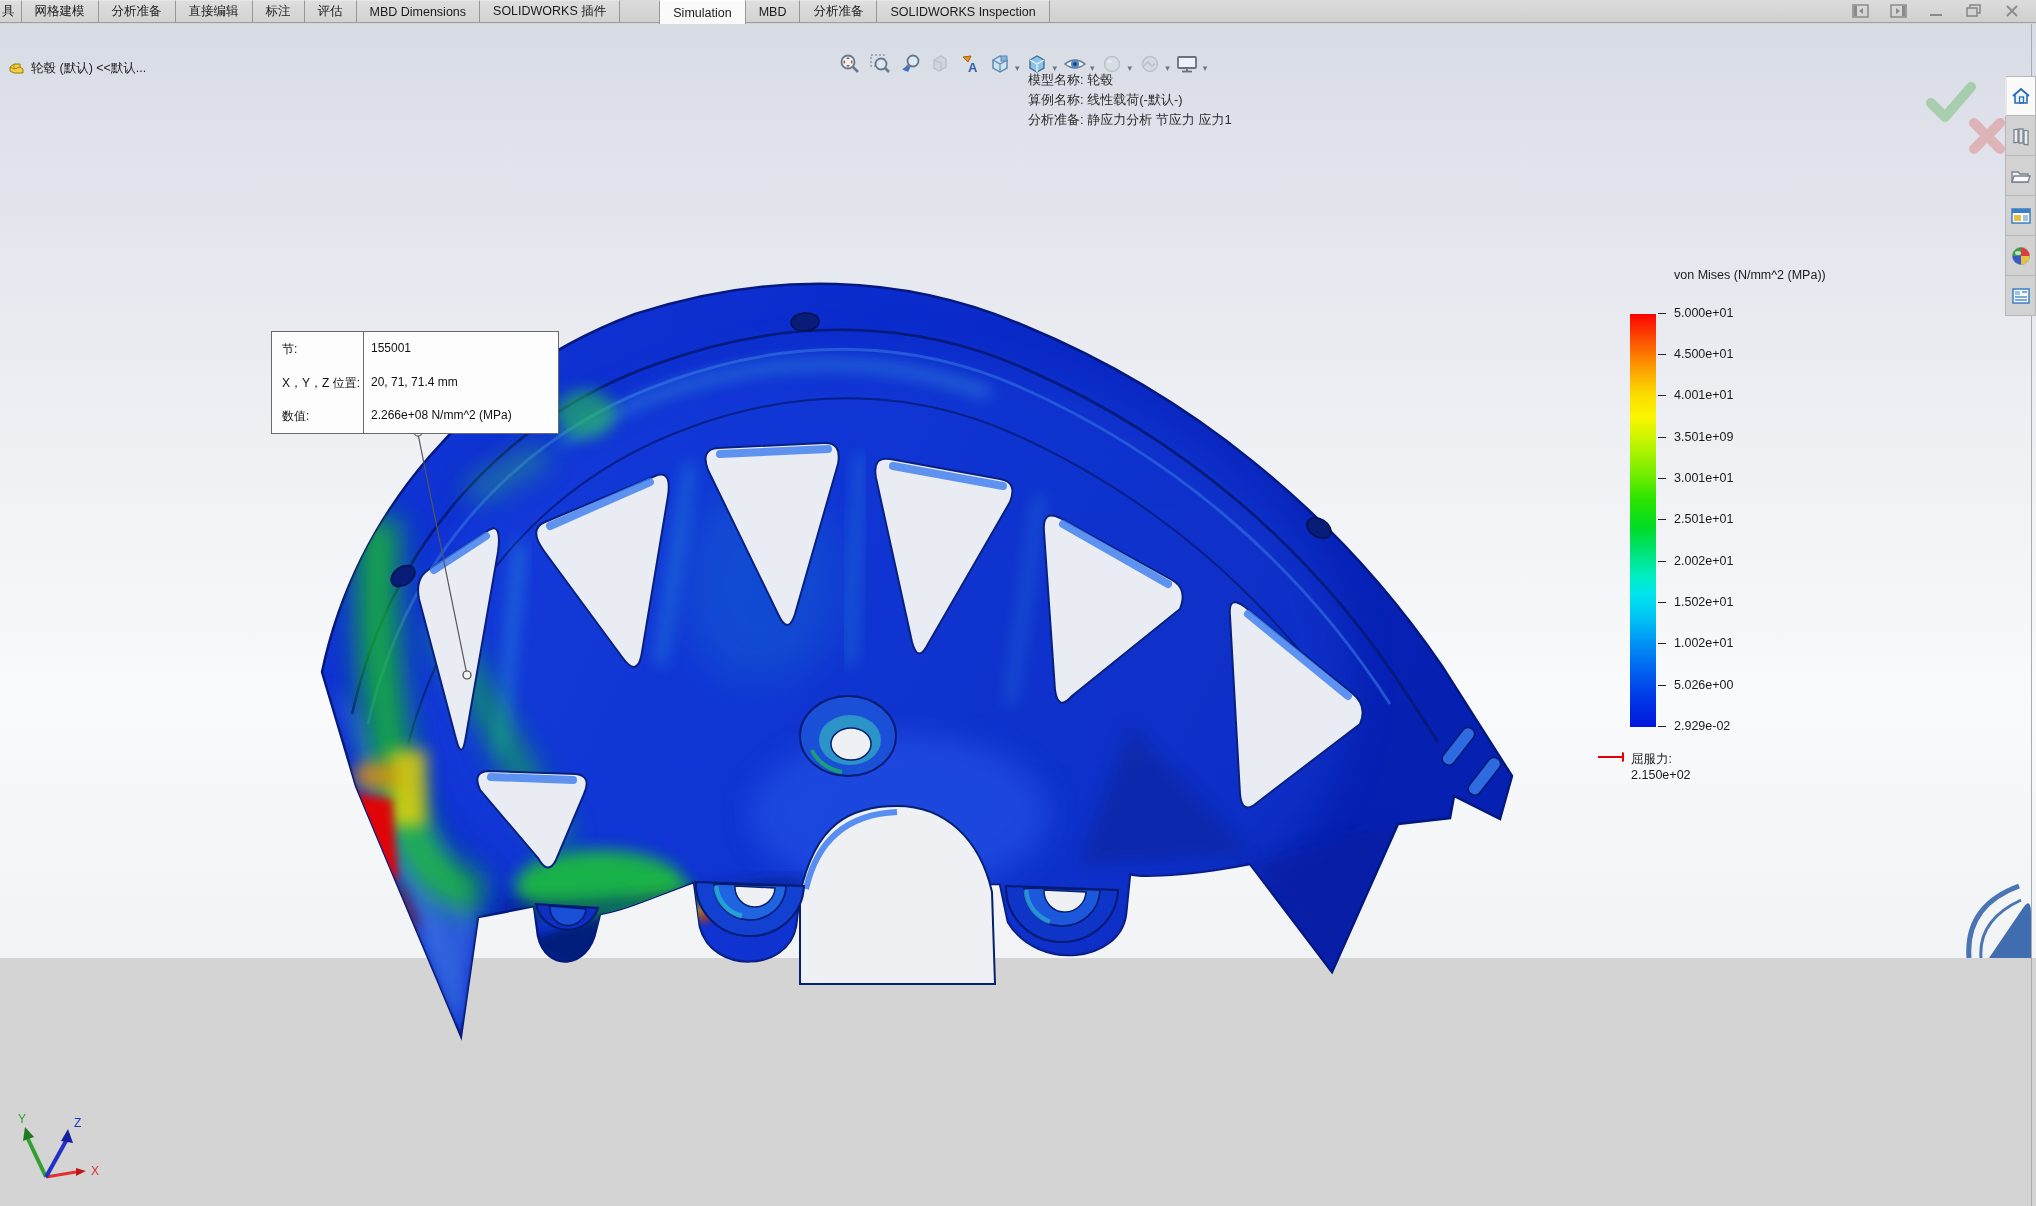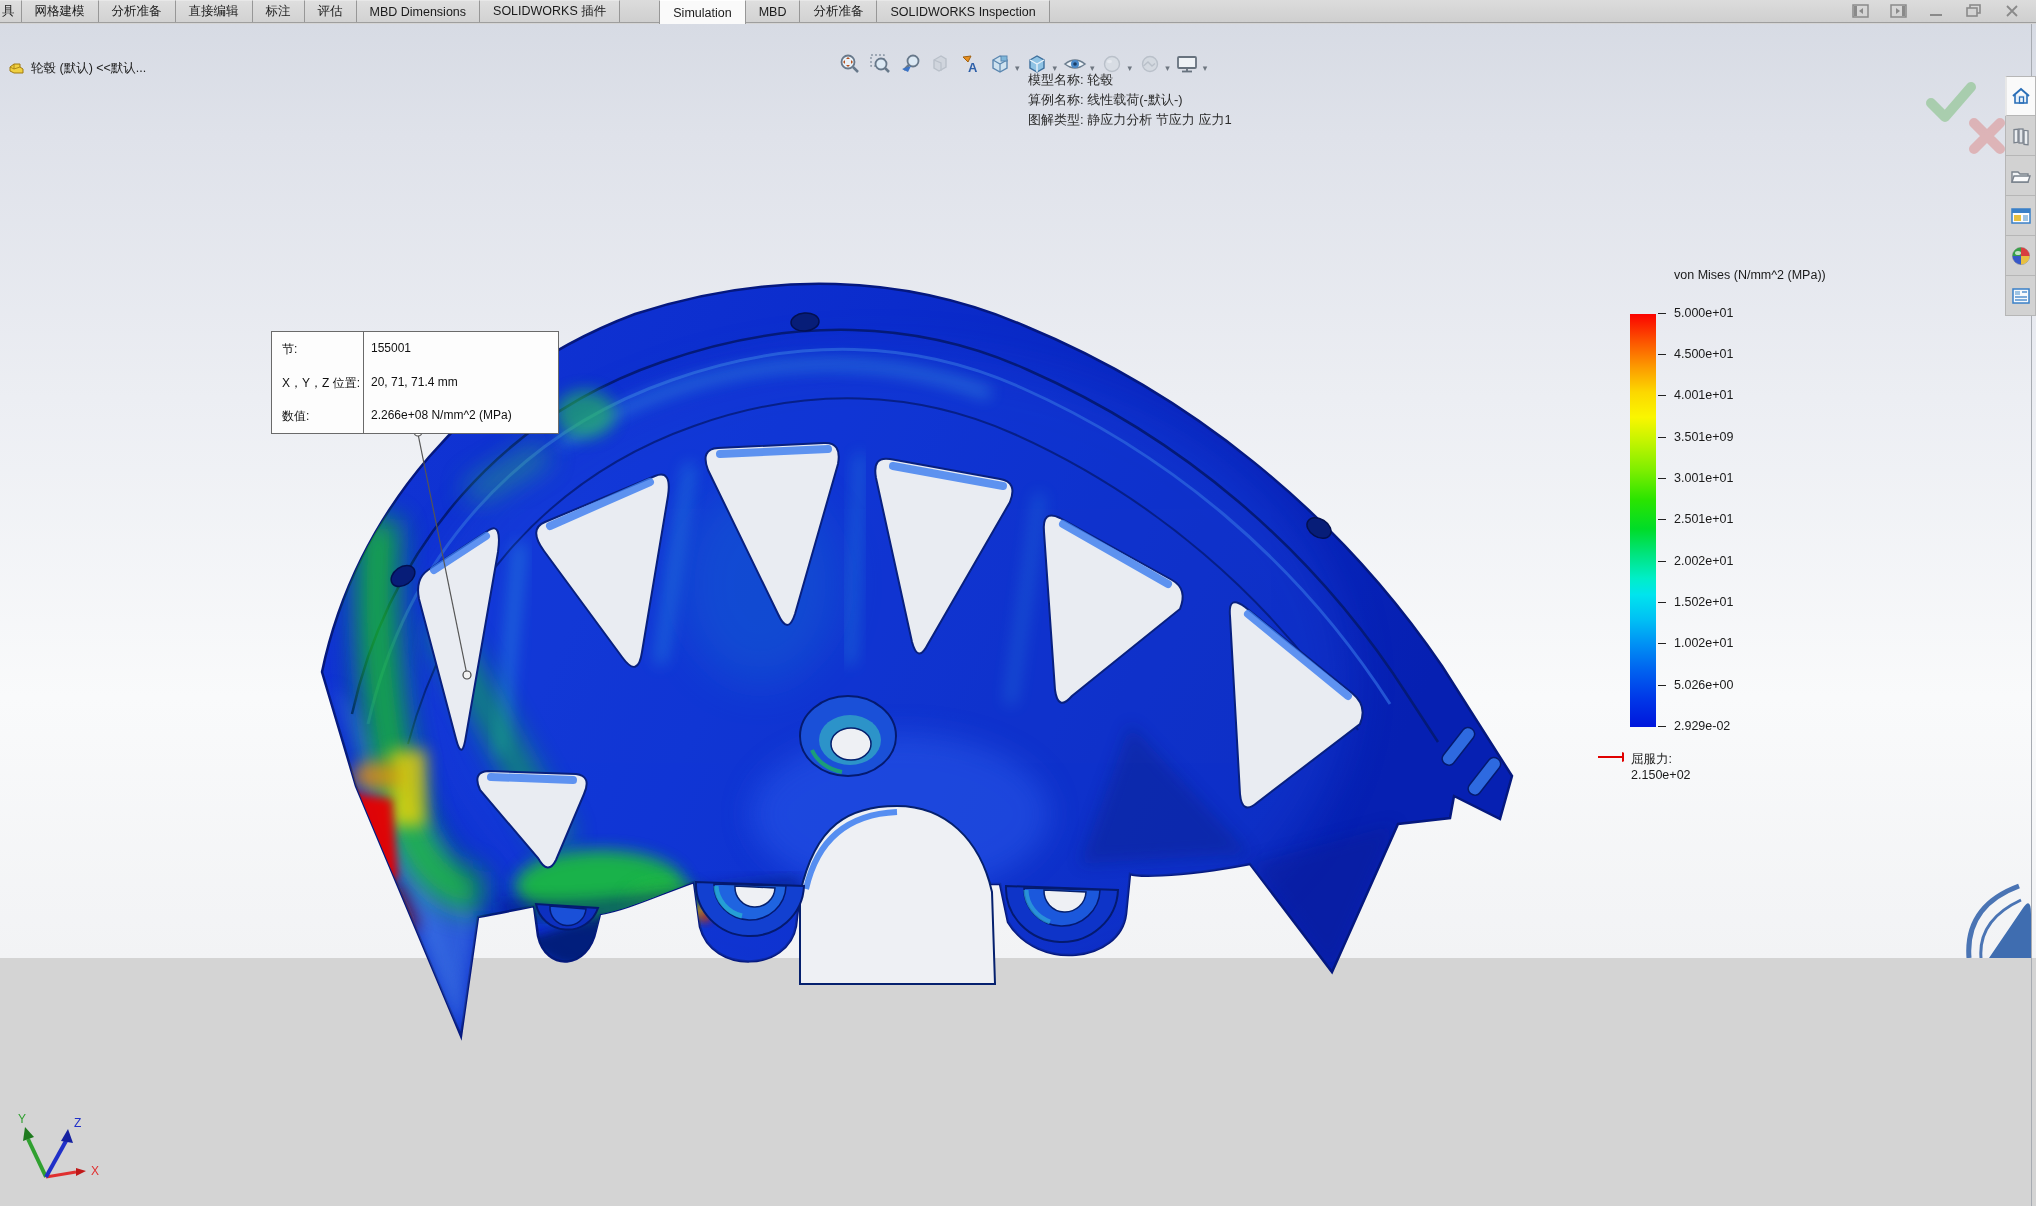--- a/index.html
+++ b/index.html
@@ -353,21 +353,21 @@
             <line x1="12" y1="15" x2="12" y2="18" stroke="#67727e" stroke-width="1.8"></line>
             <line x1="7" y1="18.5" x2="17" y2="18.5" stroke="#67727e" stroke-width="1.8"></line>
           </svg>
         </span>
       <span class="hud-caret">▾</span>
     </div>
 
     <div id="plotinfo">
       <div>模型名称: 轮毂</div>
       <div>算例名称: 线性载荷(-默认-)</div>
-      <div>图解类型: 静应力分析 节应力 应力1</div>
+      <div>分析准备: 静应力分析 节应力 应力1</div>
     </div>
 
     <div id="callout">
       <div class="co-label">节:</div>
       <div class="co-value">155001</div>
       <div class="co-label">X，Y，Z 位置:</div>
       <div class="co-value">20, 71, 71.4 mm</div>
       <div class="co-label">数值:</div>
       <div class="co-value">2.266e+08 N/mm^2 (MPa)</div>
     </div>

